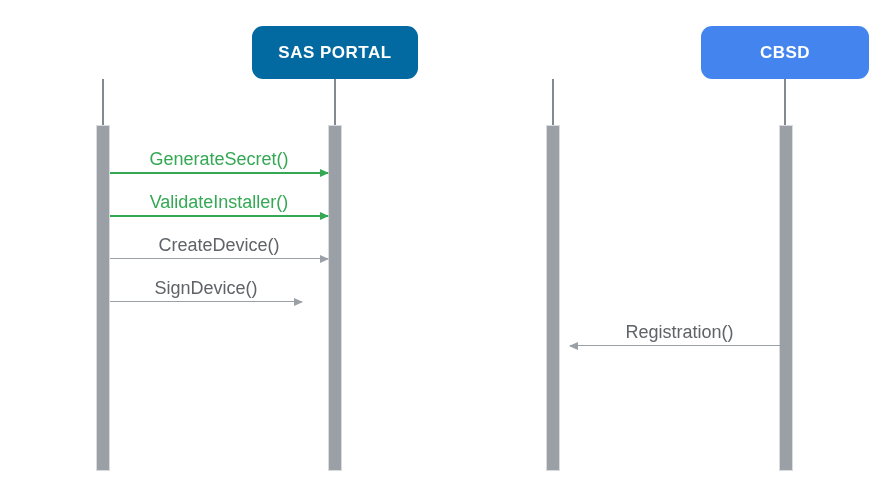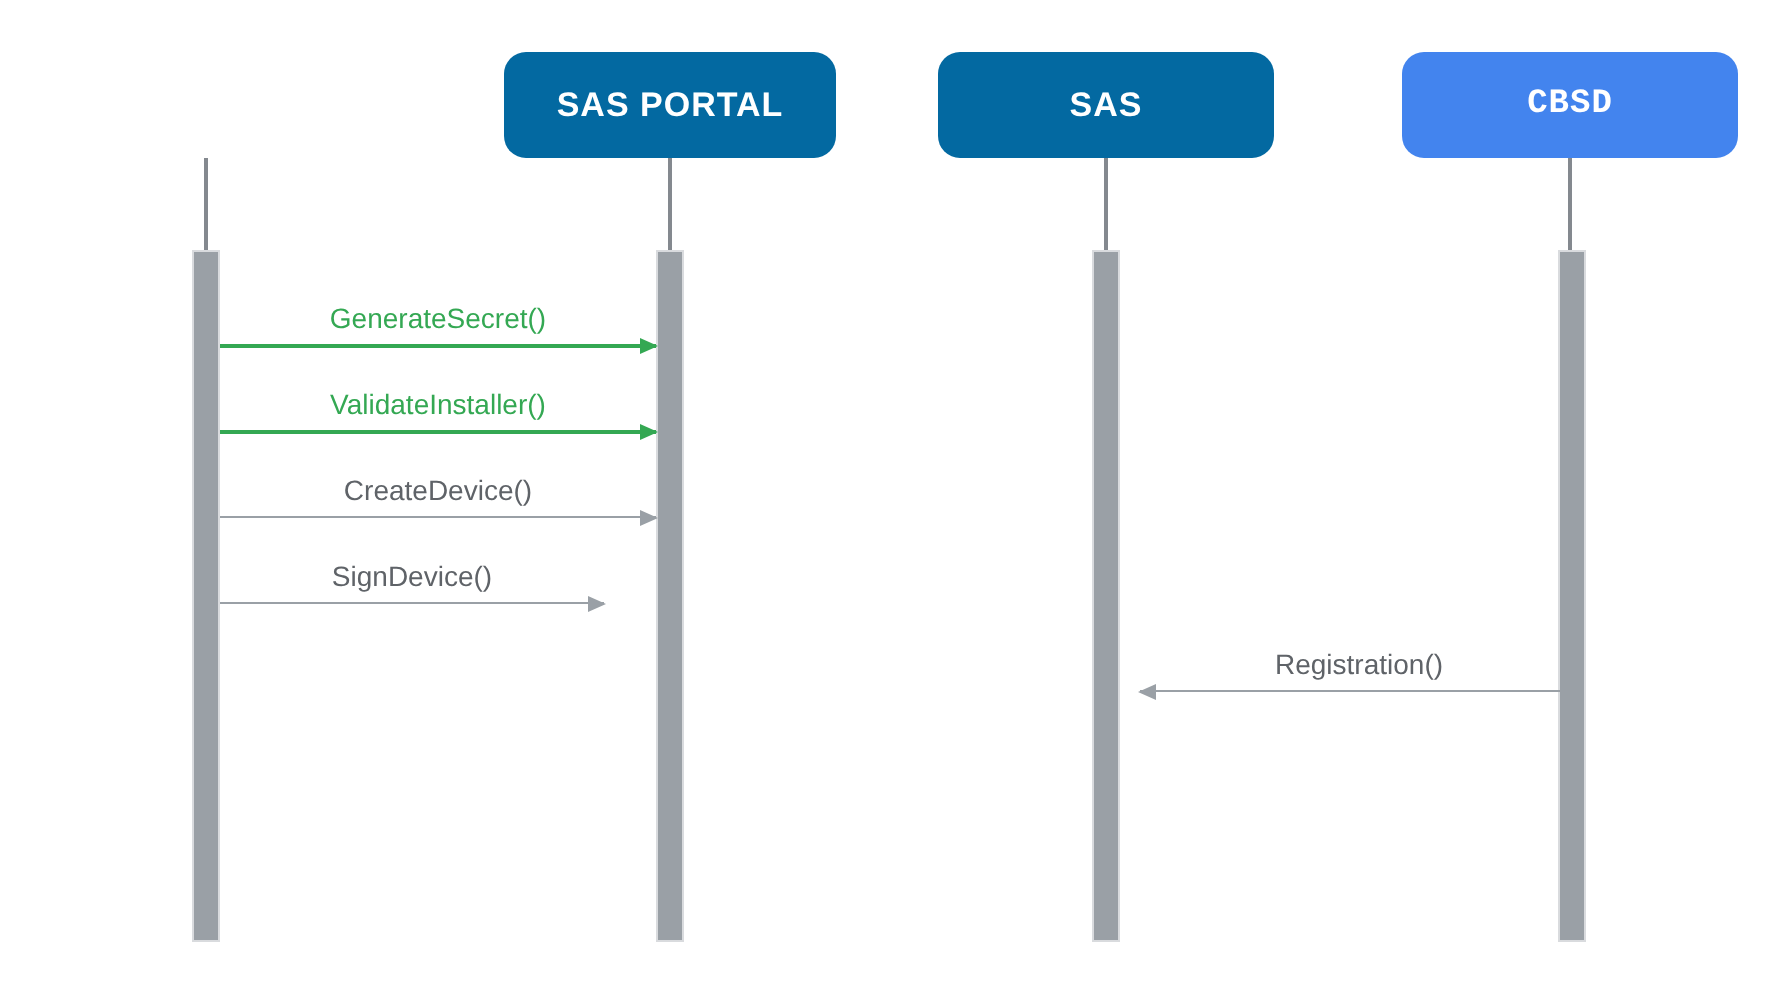--- a/index.html
+++ b/index.html
@@ -20,21 +20,21 @@
     color: #ffffff;
     font-weight: 700;
     font-size: 17px;
     letter-spacing: 0.5px;
     display: flex;
     align-items: center;
     justify-content: center;
   }
   .actor-light  { background: #669bf2; }
   .actor-dark   { background: #0369a1; }
-  .actor-medium { background: #4384ee; font-family: Liberation Mono, monospace; }
+  .actor-medium { background: #4384ee; }
 
   
   .lifeline {
     position: absolute;
     top: 79px;
     height: 46px;
     width: 2px;
     background: #84898f;
   }
   
@@ -44,21 +44,21 @@
     height: 346px;
     width: 14px;
     background: #9aa0a6;
     border: 1px solid #d9dbde;
     box-sizing: border-box;
   }
 
   
   .msg { position: absolute; }
   .msg-label {
-    font-size: 14px;
+    font-size: 18px;
     line-height: 16px;
     text-align: center;
     padding-bottom: 5px;
     color: var(--text);
     white-space: nowrap;
   }
   .msg-line {
     position: relative;
     height: var(--thick, 1px);
     background: var(--line);
@@ -78,23 +78,20 @@
   .msg.green { --line: #34a853; --text: #34a853; --thick: 1.5px; }
   .msg.gray  { --line: #9aa0a6; --text: #5f6368; --thick: 1px; }
 </style>
 </head>
 <body>
 
 <div class="stage">
 
   <div class="actor actor-dark" style="left:252px; width:166px;">
     <span>SAS PORTAL</span>
-  </div>
-  <div class="actor actor-dark" style="left:469px; width:168px;">
-    <span>SAS</span>
   </div>
   <div class="actor actor-medium" style="left:701px; width:168px;">
     <span>CBSD</span>
   </div>
 
   <div class="lifeline" style="left:102px;"></div>
   <div class="lifeline" style="left:334px;"></div>
   <div class="lifeline" style="left:552px;"></div>
   <div class="lifeline" style="left:784px;"></div>
 

